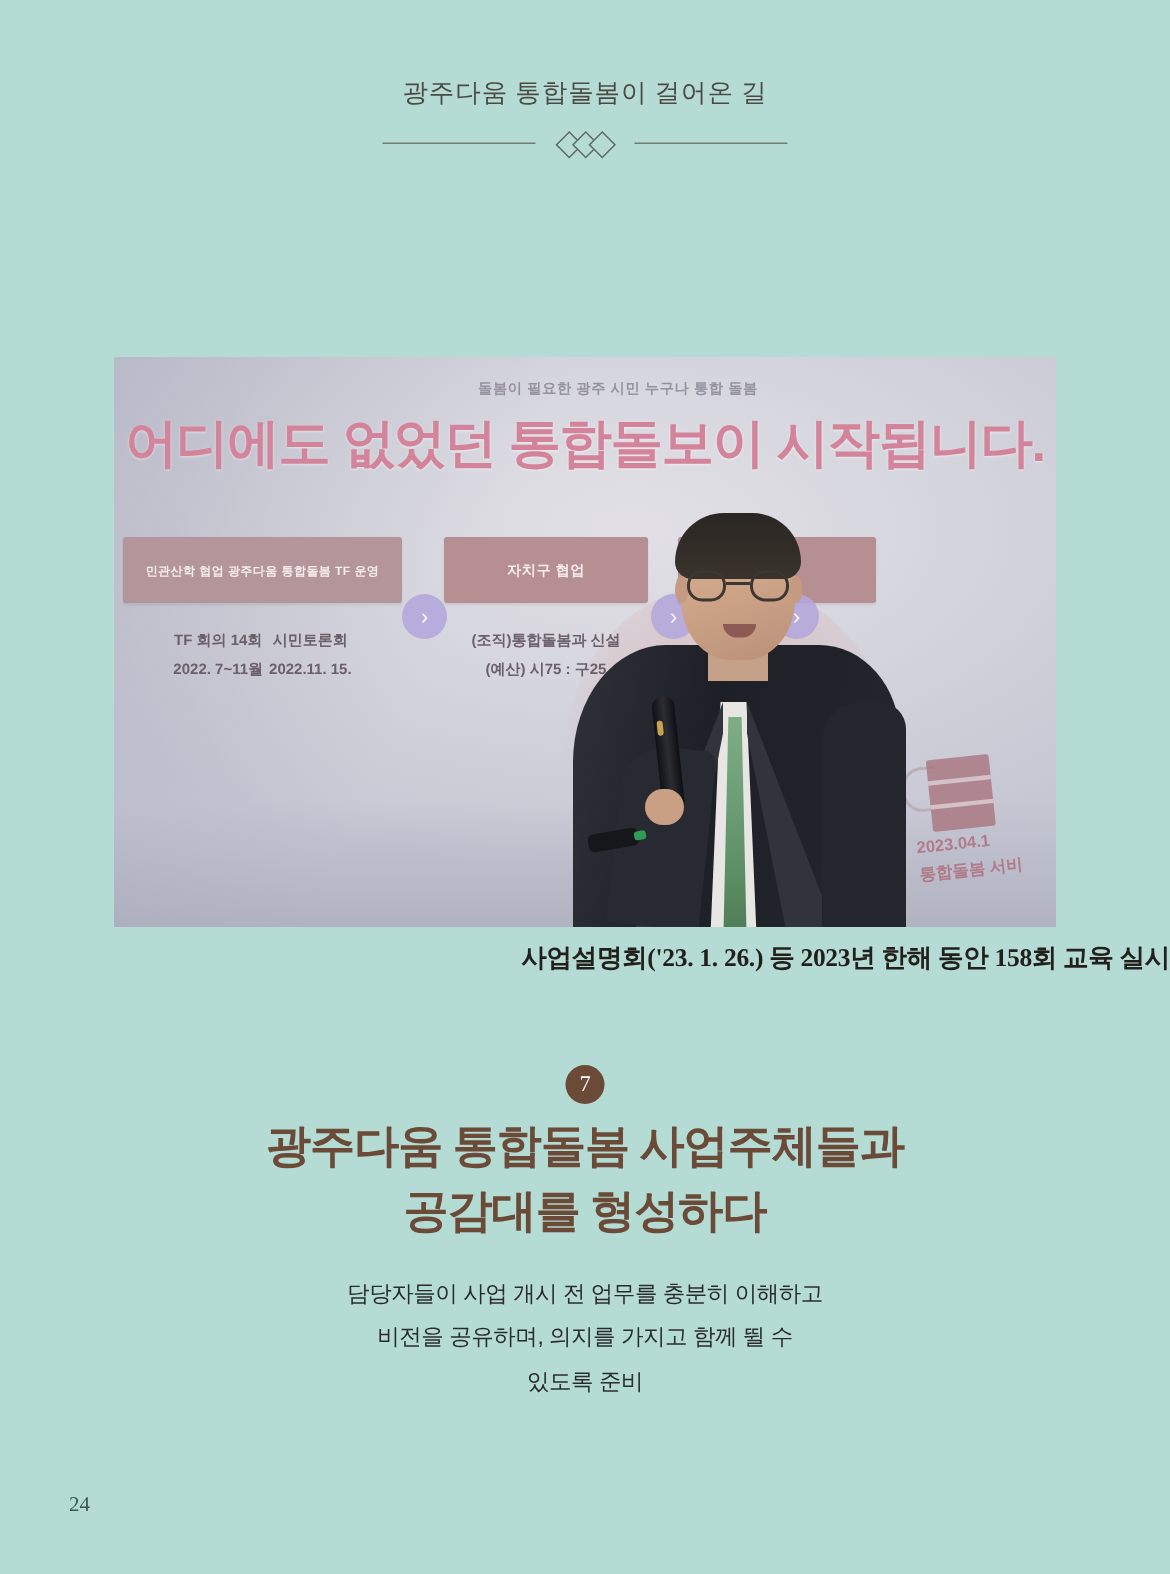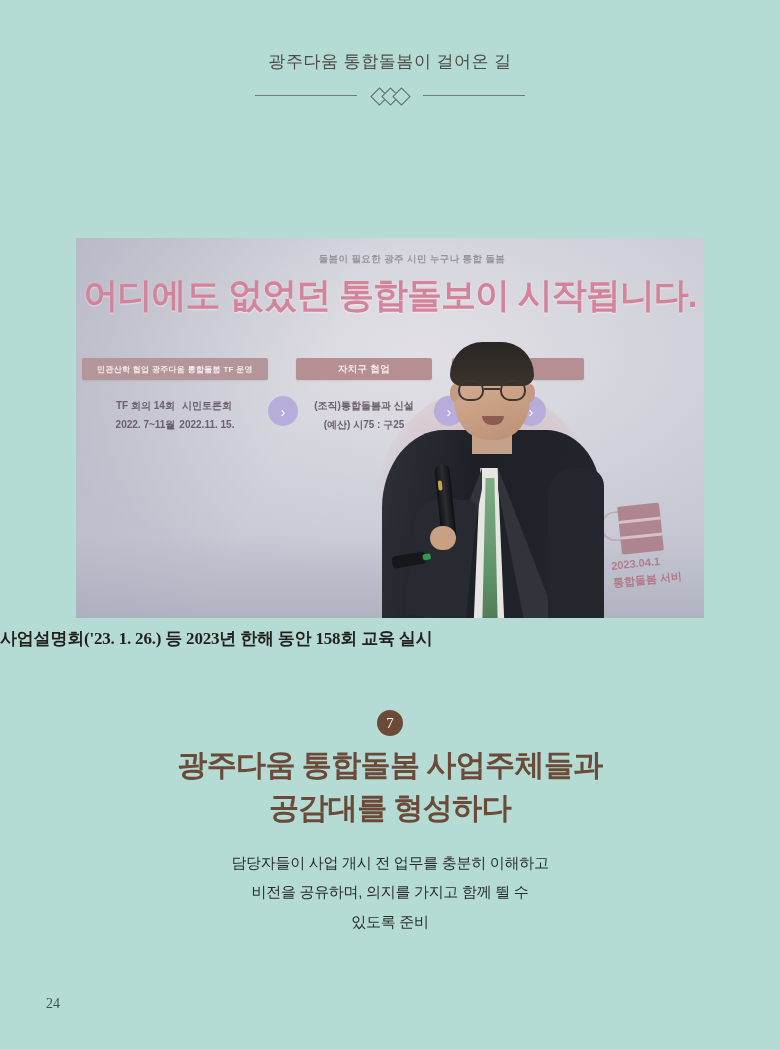--- a/index.html
+++ b/index.html
@@ -136,21 +136,21 @@
     left: 0;
     top: 120px;
     width: 100%;
     height: 215px;
   }
   .flow-col {
     position: absolute;
     top: 0;
   }
   .flow-chip {
-    height: 22px;
+    height: 44px;
     border-radius: 2px;
     background: #b68f93;
     color: #f4eceb;
     font-size: 9.5px;
     font-weight: bold;
     display: flex;
     align-items: center;
     justify-content: center;
     letter-spacing: .3px;
     box-shadow: 0 1px 2px rgba(0,0,0,.08);
@@ -416,21 +416,21 @@
     background: #23262c;
     border-radius: 26px 18px 0 0;
   }
 
   
   .photo-caption {
     position: absolute;
     top: 627px;
     left: 0;
     width: 780px;
-    text-align: left;
+    text-align: right;
     font-family: "Liberation Serif", serif;
     font-weight: bold;
     font-size: 17px;
     color: #231f1c;
     letter-spacing: -0.2px;
   }
 
   
   .section-badge {
     position: absolute;

